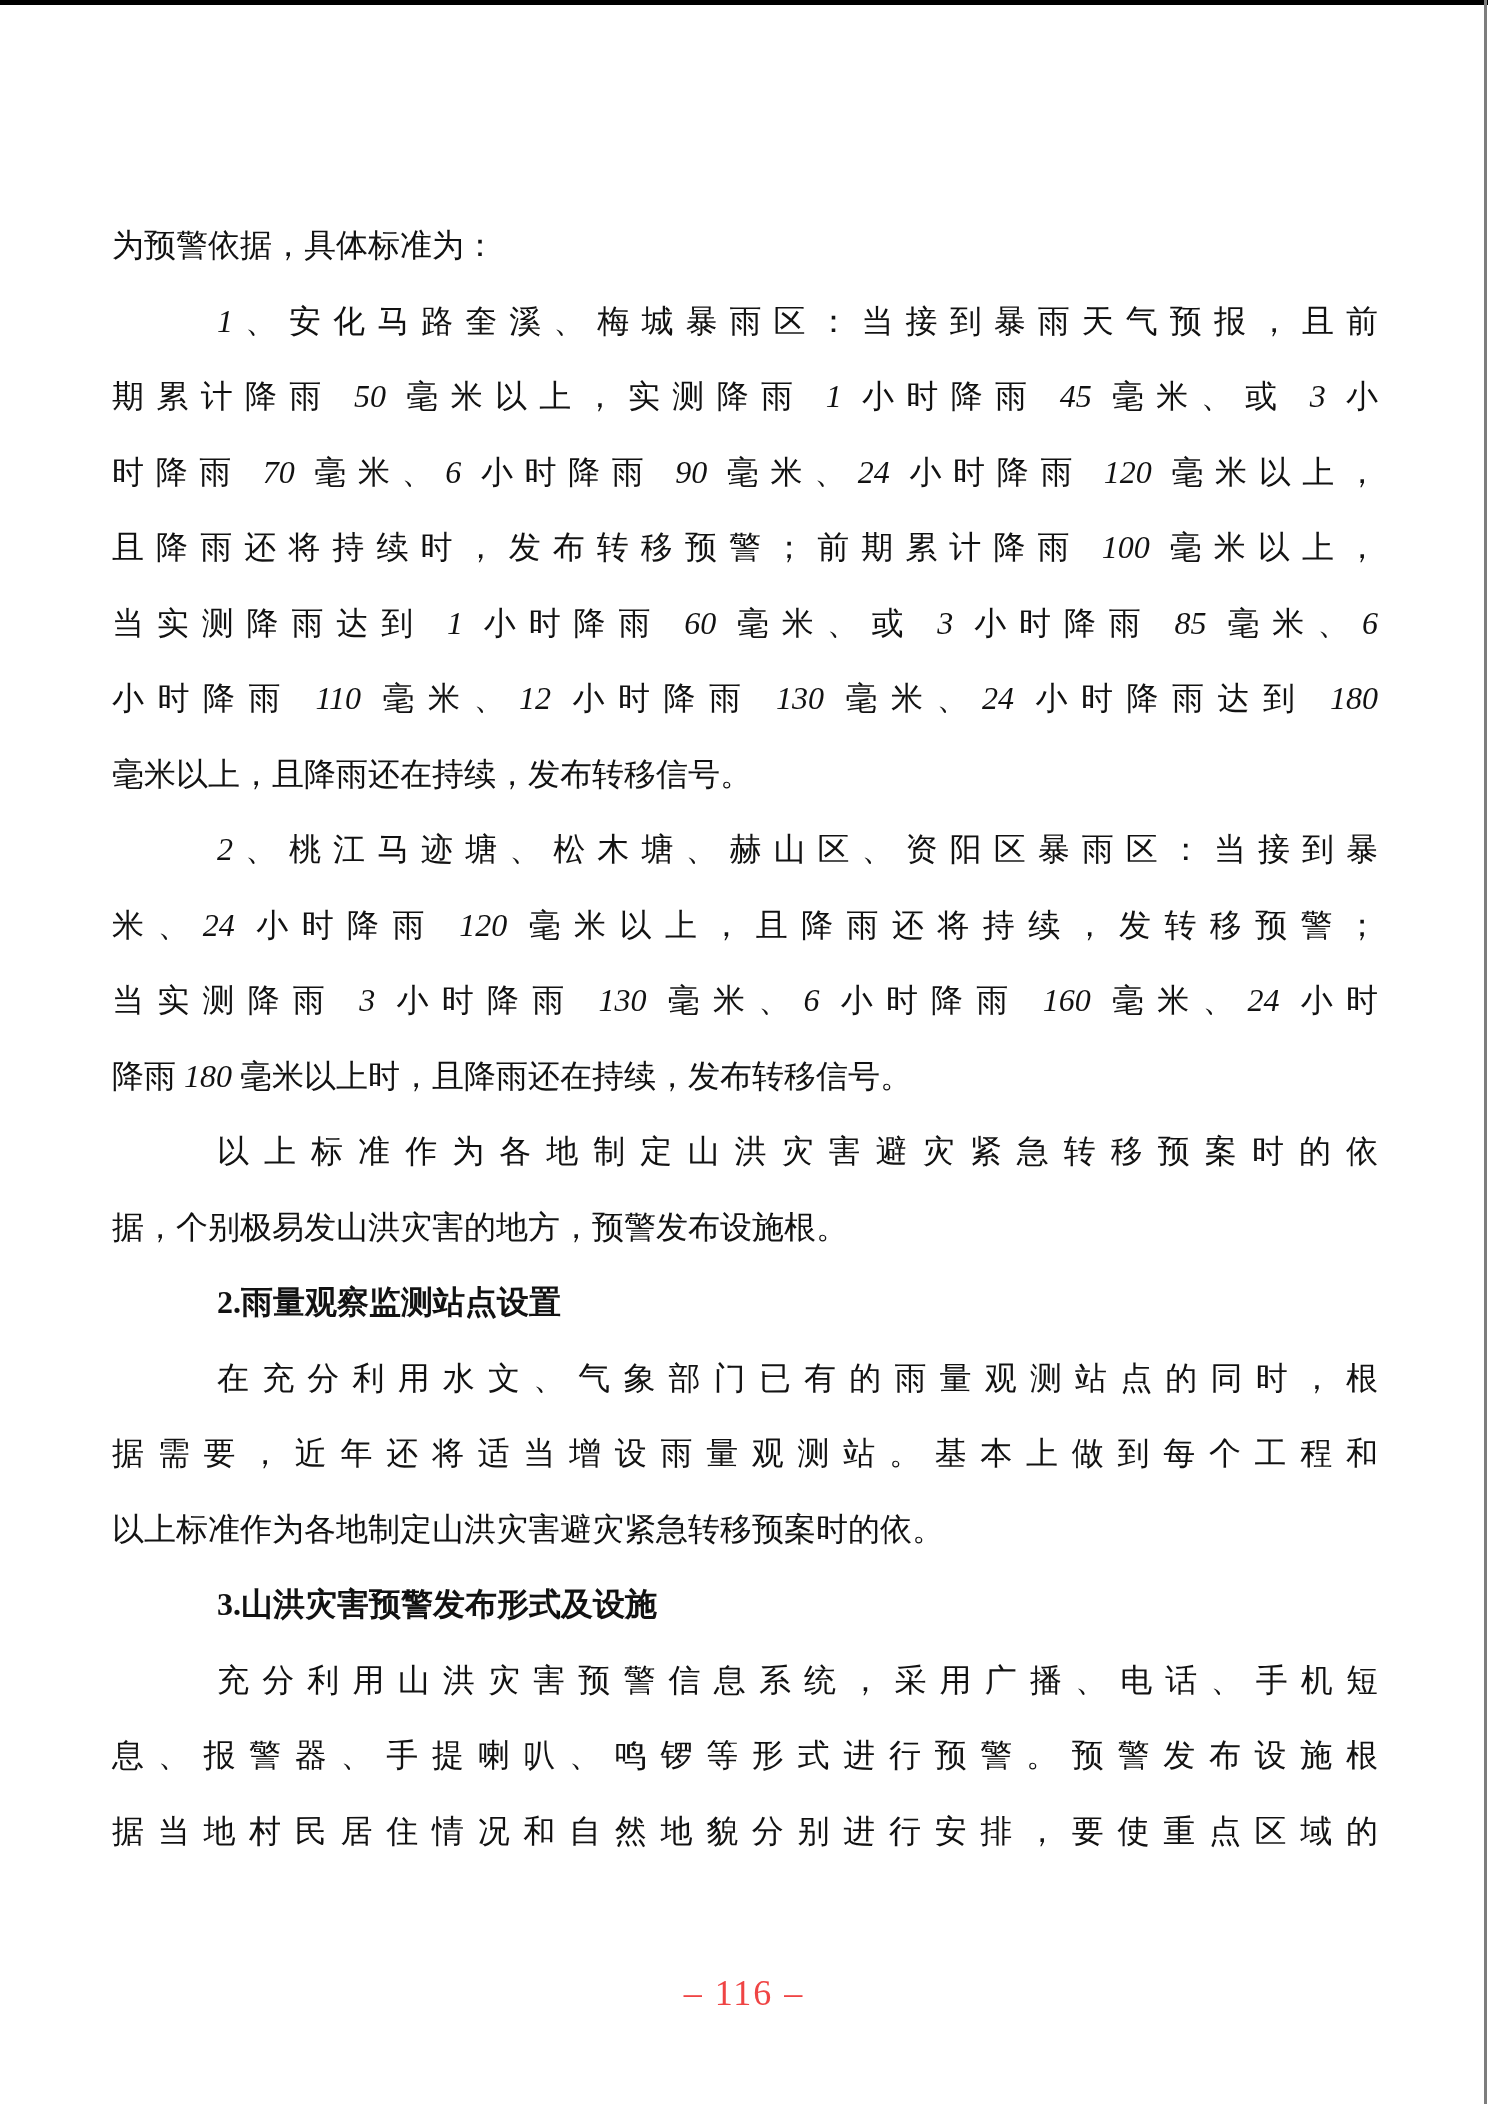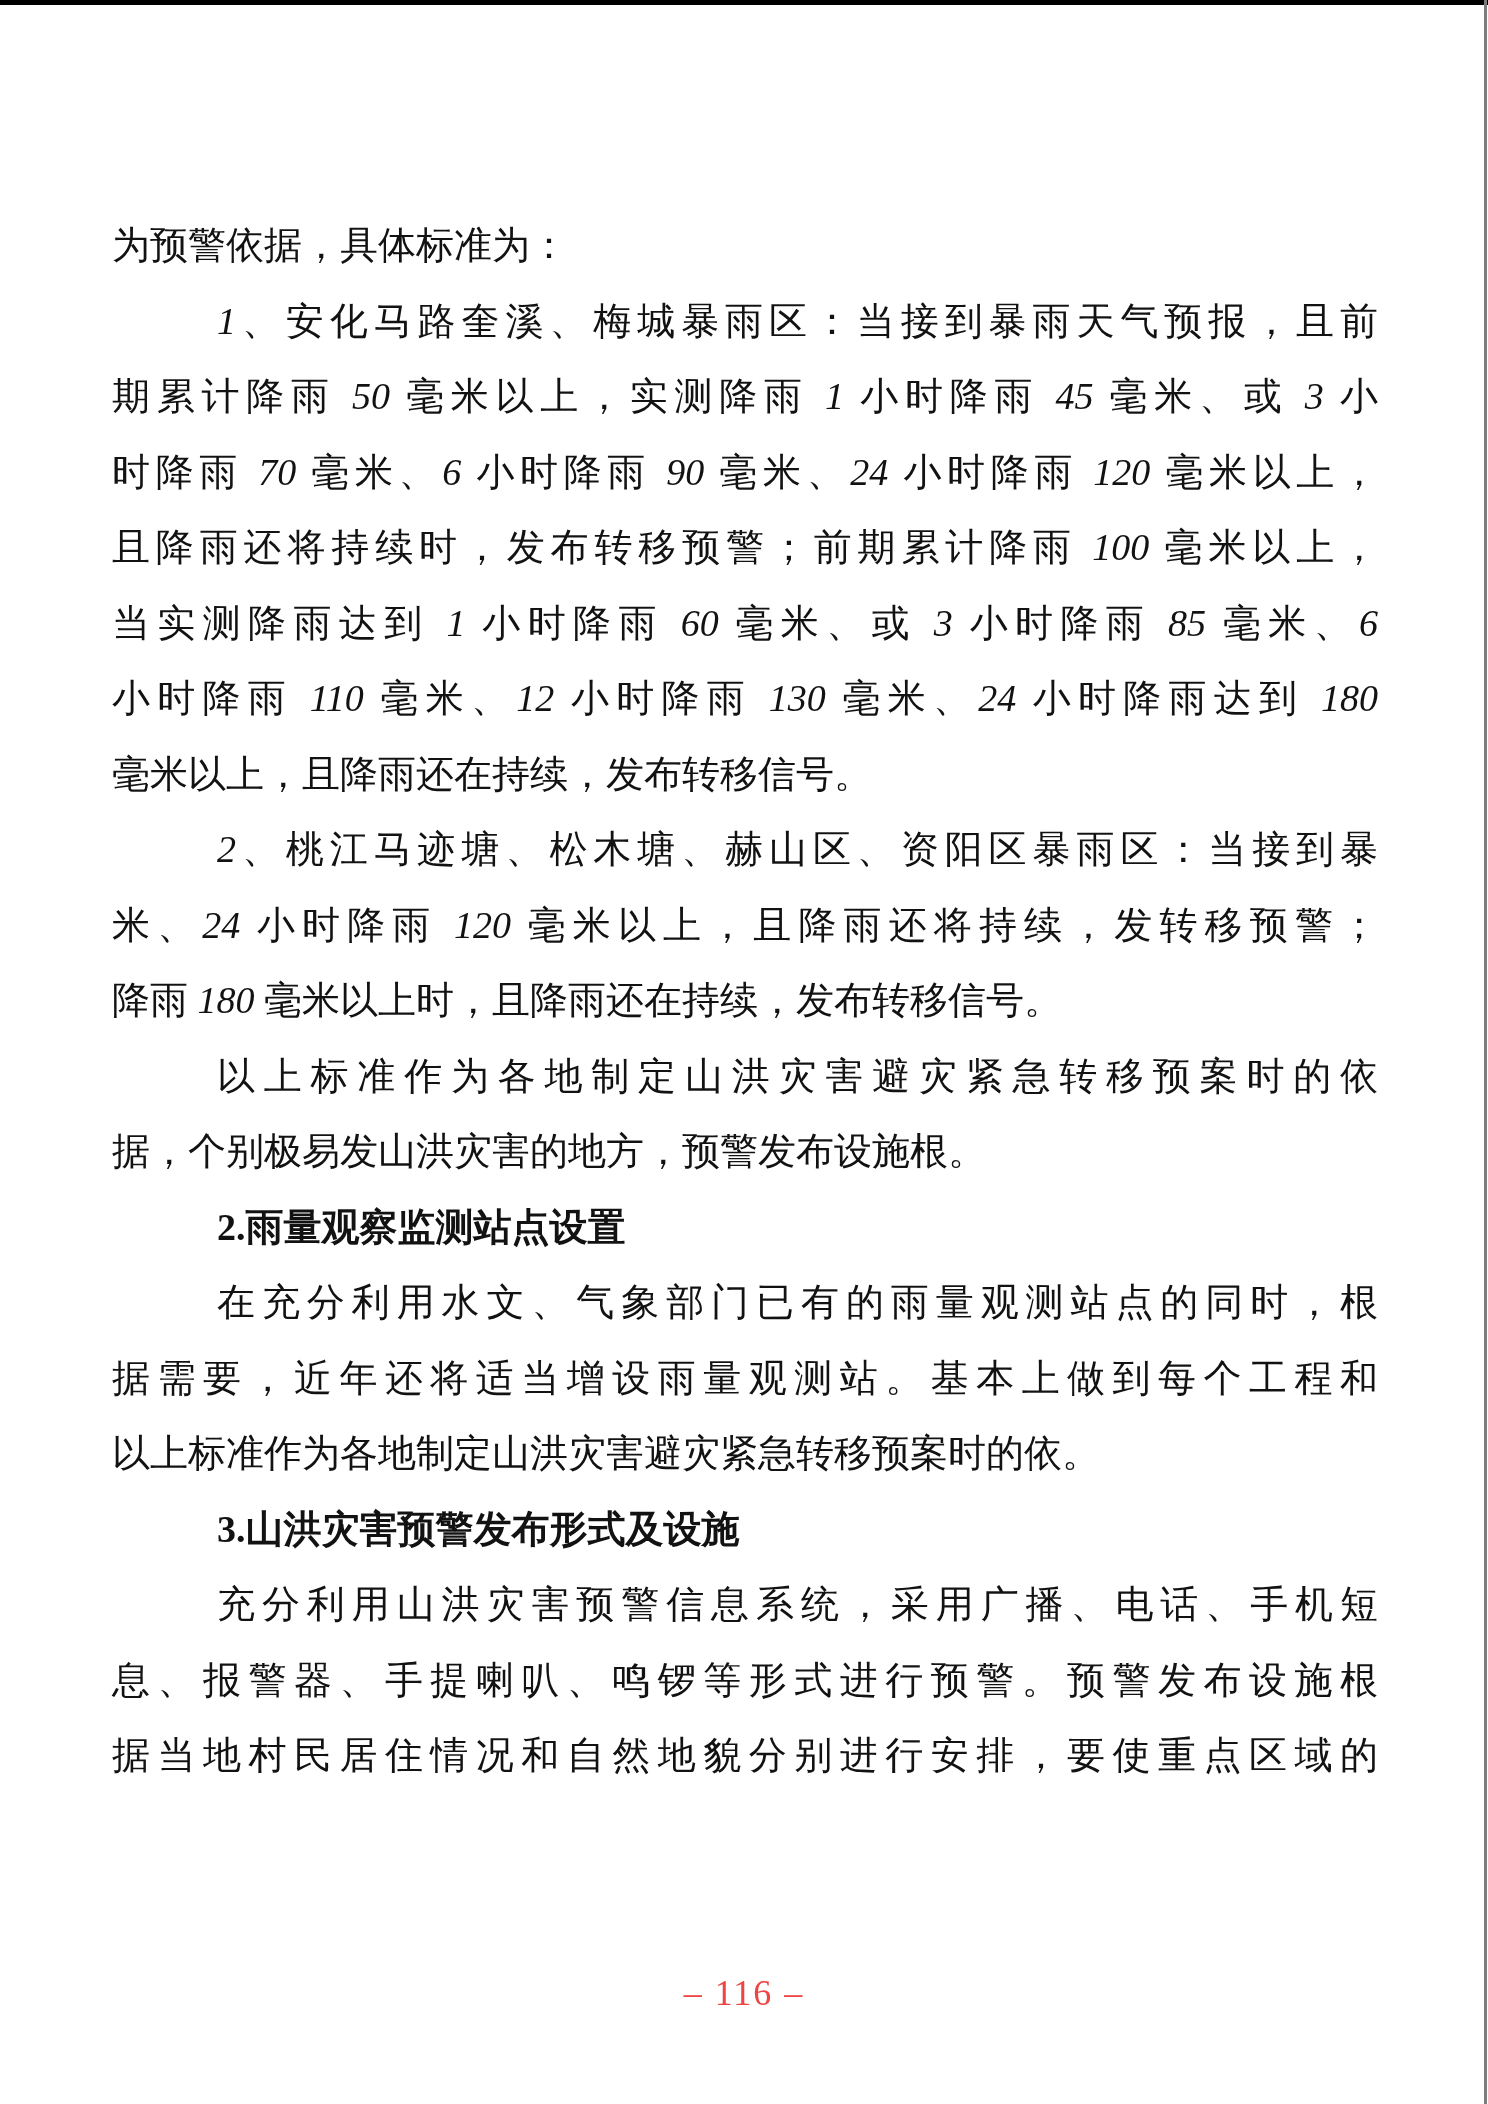--- a/index.html
+++ b/index.html
@@ -18,21 +18,21 @@
   .right-rule {
     position: absolute; top: 0; right: 1px;
     width: 3px; height: 2104px; background: #7d7d7d;
   }
   .content {
     position: absolute;
     left: 112px; top: 208px;
     width: 1266px;
   }
   .line {
-    font-size: 38px;
+    font-size: 32px;
     height: 75.5px;
     line-height: 75.5px;
     white-space: nowrap;
     overflow: visible;
   }
   .line.fill {
     white-space: normal;
     text-align: justify;
     text-align-last: justify;
   }
@@ -59,20 +59,21 @@
   <div class="line">为预警依据，具体标准为：</div>
   <div class="line indent fill"><span class="num">1</span>、安化马路奎溪、梅城暴雨区：当接到暴雨天气预报，且前</div>
   <div class="line fill">期累计降雨 <span class="num">50</span> 毫米以上，实测降雨 <span class="num">1</span> 小时降雨 <span class="num">45</span> 毫米、或 <span class="num">3</span> 小</div>
   <div class="line fill">时降雨 <span class="num">70</span> 毫米、<span class="num">6</span> 小时降雨 <span class="num">90</span> 毫米、<span class="num">24</span> 小时降雨 <span class="num">120</span> 毫米以上，</div>
   <div class="line fill">且降雨还将持续时，发布转移预警；前期累计降雨 <span class="num">100</span> 毫米以上，</div>
   <div class="line fill">当实测降雨达到 <span class="num">1</span> 小时降雨 <span class="num">60</span> 毫米、或 <span class="num">3</span> 小时降雨 <span class="num">85</span> 毫米、<span class="num">6</span></div>
   <div class="line fill">小时降雨 <span class="num">110</span> 毫米、<span class="num">12</span> 小时降雨 <span class="num">130</span> 毫米、<span class="num">24</span> 小时降雨达到 <span class="num">180</span></div>
   <div class="line">毫米以上，且降雨还在持续，发布转移信号。</div>
   <div class="line indent fill"><span class="num">2</span>、桃江马迹塘、松木塘、赫山区、资阳区暴雨区：当接到暴</div>
   <div class="line fill">米、<span class="num">24</span> 小时降雨 <span class="num">120</span> 毫米以上，且降雨还将持续，发转移预警；</div>
+  <div class="line fill">当实测降雨 <span class="num">3</span> 小时降雨 <span class="num">130</span> 毫米、<span class="num">6</span> 小时降雨 <span class="num">160</span> 毫米、<span class="num">24</span> 小时</div>
   <div class="line">降雨 <span class="num">180</span> 毫米以上时，且降雨还在持续，发布转移信号。</div>
   <div class="line indent fill">以上标准作为各地制定山洪灾害避灾紧急转移预案时的依</div>
   <div class="line">据，个别极易发山洪灾害的地方，预警发布设施根。</div>
   <div class="line indent heading"><span class="num">2</span>.雨量观察监测站点设置</div>
   <div class="line indent fill">在充分利用水文、气象部门已有的雨量观测站点的同时，根</div>
   <div class="line fill">据需要，近年还将适当增设雨量观测站。基本上做到每个工程和</div>
   <div class="line">以上标准作为各地制定山洪灾害避灾紧急转移预案时的依。</div>
   <div class="line indent heading"><span class="num">3</span>.山洪灾害预警发布形式及设施</div>
   <div class="line indent fill">充分利用山洪灾害预警信息系统，采用广播、电话、手机短</div>
   <div class="line fill">息、报警器、手提喇叭、鸣锣等形式进行预警。预警发布设施根</div>

